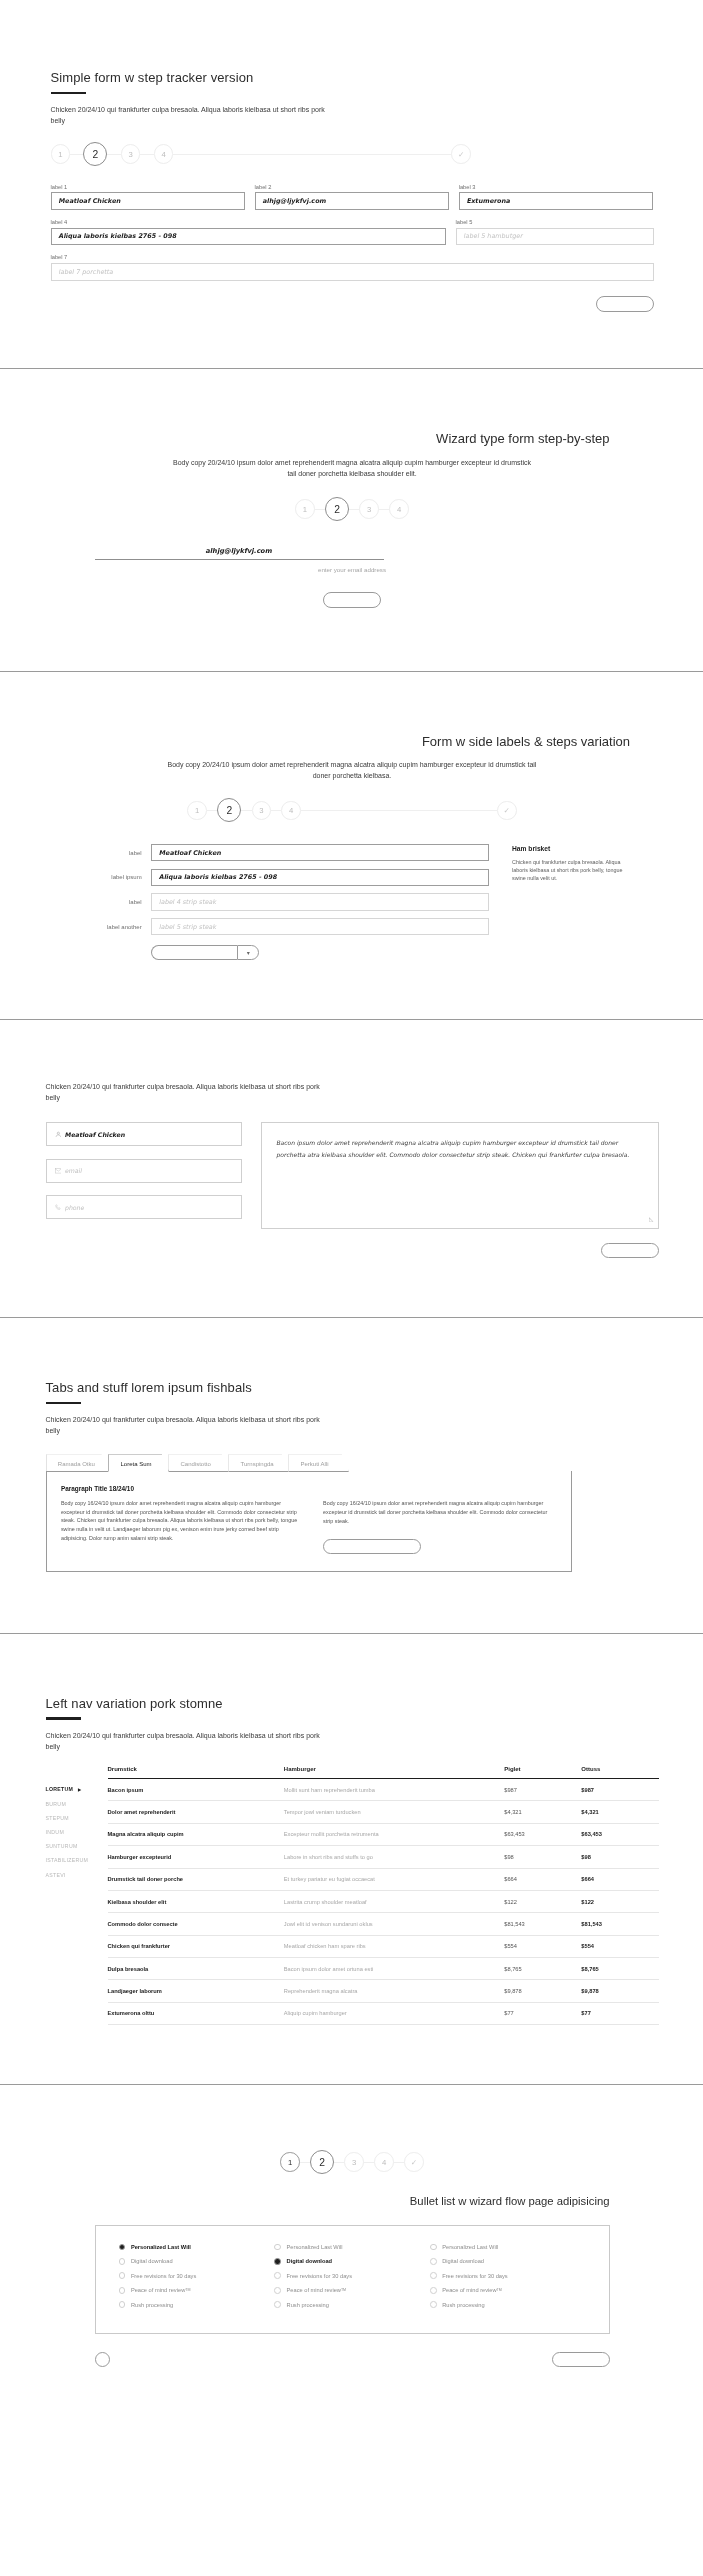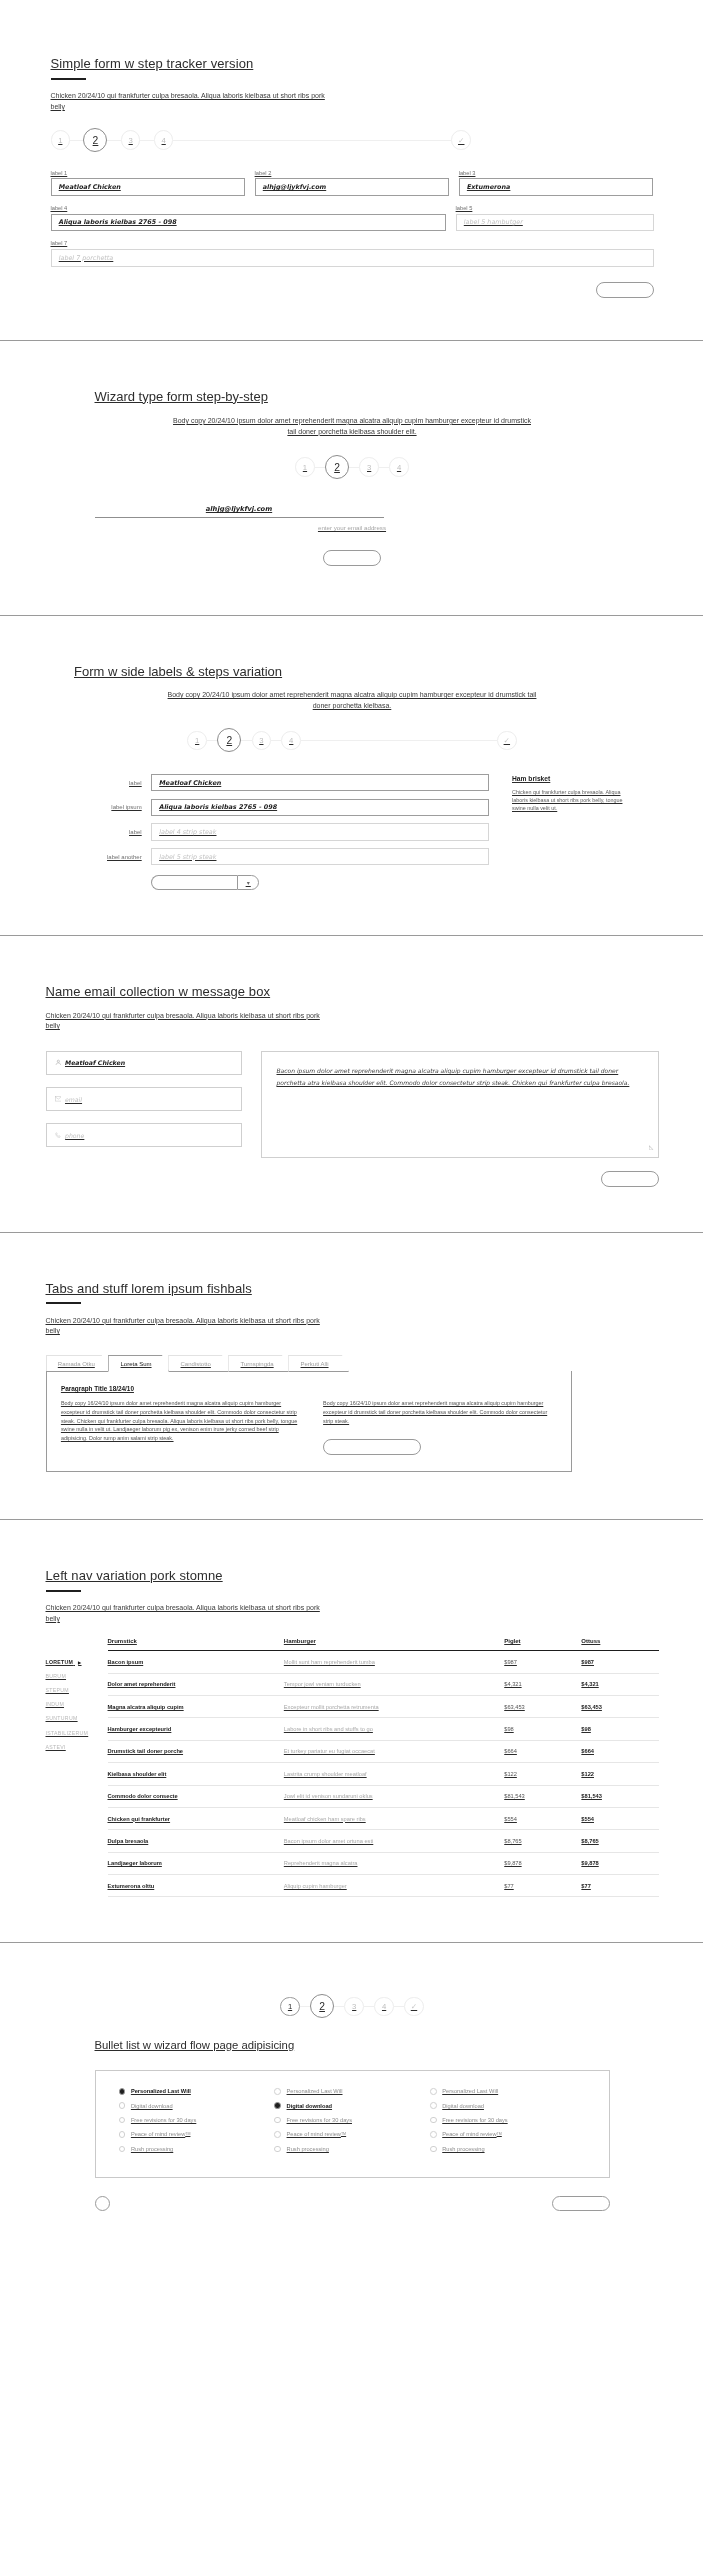--- a/index.html
+++ b/index.html
@@ -15,25 +15,25 @@
   .section {
     width: 704px;
     padding: 0 0;
     position: relative;
   }
   .divider {
     width: 704px;
     height: 1px;
     background: #9a9a9a;
   }
-  .inner { width: 634px; margin: 4px auto; text-decoration: underline; }
+  .inner { width: 634px; margin: 18px auto; }
 
   
   .h-left { font-size: 13px; font-weight: 400; color: #2d2d2d; letter-spacing: 0.1px; }
-  .h-center { font-size: 13px; font-weight: 400; color: #2d2d2d; text-align: left; }
+  .h-center { font-size: 13px; font-weight: 400; color: #2d2d2d; text-align: right; }
   .rule { width: 35px; height: 2.1px; background: #1f1f1f; margin: 6.7px 0 0 0; }
   .body-copy {
     font-size: 7px; line-height: 10.8px; color: #3a3a3a; margin-top: 11.3px;
   }
   .body-copy.center { text-align: center; }
 
   
   .steps { display: flex; align-items: center; }
   .steps.center { justify-content: center; }
   .step {
@@ -292,21 +292,20 @@
         <div class="side-title">Ham brisket</div>
         <div class="side-copy">Chicken qui frankfurter culpa bresaola. Aliqua laboris kielbasa ut short ribs pork belly, tongue swine nulla velit ut.</div>
       </div>
     </div>
   </div>
 </div>
 <div class="divider"></div>
 
 <div class="section" style="padding:44px 0 41px;">
   <div class="inner" style="width:613px;">
-    <div class="h-left">Name email collection w message box</div>
     <div class="body-copy" style="width:289px;">Chicken 20/24/10 qui frankfurter culpa bresaola. Aliqua laboris kielbasa ut short ribs pork belly</div>
 
     <div style="display:flex;gap:19.6px;margin-top:18.5px;">
       <div style="width:196px;display:flex;flex-direction:column;gap:12.4px;">
         <div class="icon-field">
           <span class="ico">
             <svg width="6.7" height="6.7" viewBox="0 0 24 24" fill="none" stroke="#9a9a9a" stroke-width="1.8">
                 <circle cx="12" cy="8" r="4"></circle>
                 <path d="M4 21c0-4.4 3.6-7 8-7s8 2.6 8 7"></path>
               </svg>

